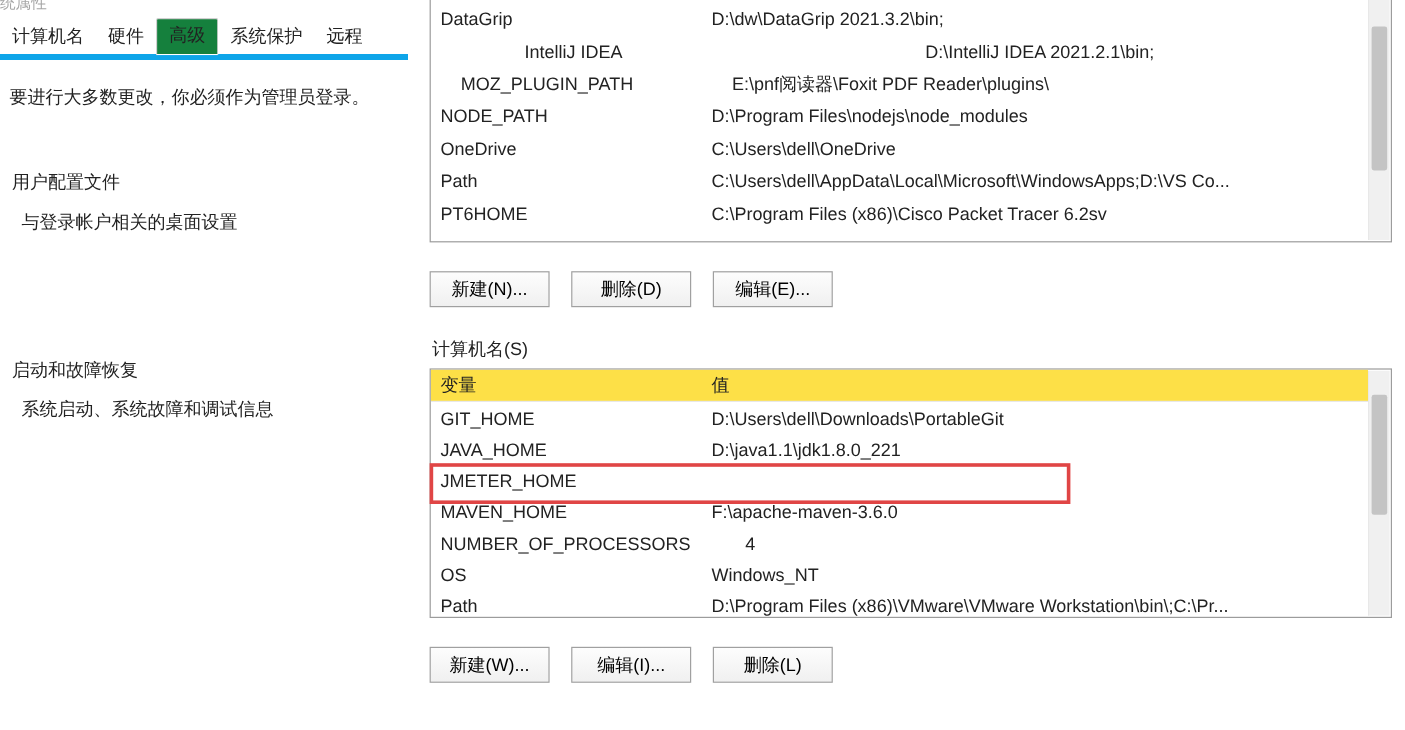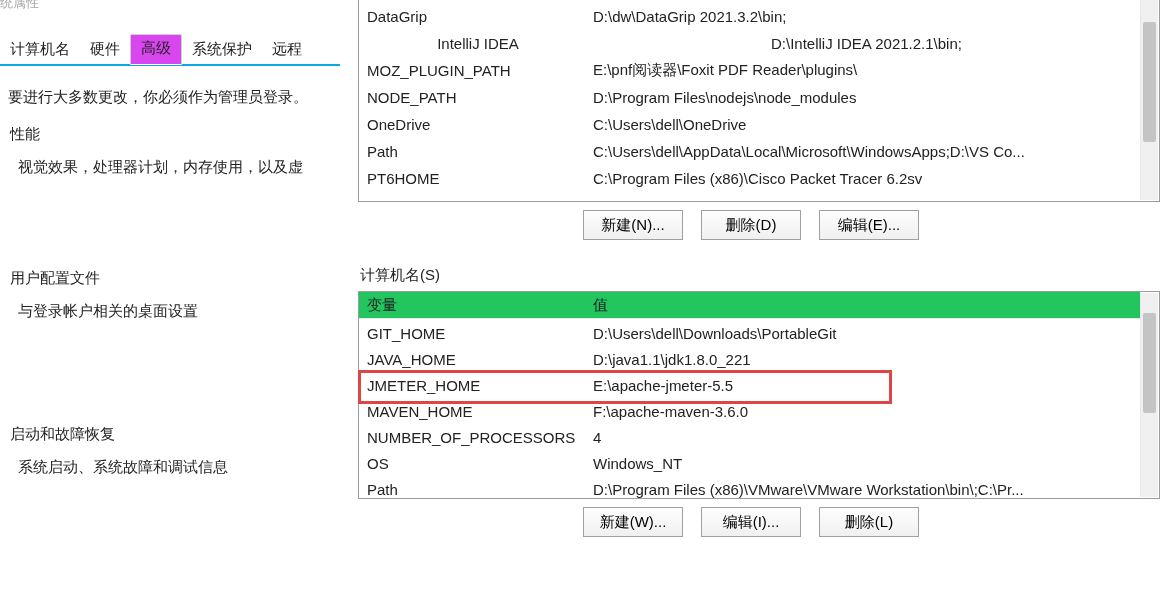--- a/index.html
+++ b/index.html
@@ -24,35 +24,35 @@
   }
   .title-disabled {
     color: #a6a6a6;
     font-size: 13px;
     padding: 0 0 4px 0;
     margin-top: -6px;
   }
   .tabs {
     display: flex;
     align-items: flex-end;
-    border-bottom: 2px solid #0ea5e9;
-    margin-top: 20px;
+    border-bottom: 5px solid #0ea5e9;
+    margin-top: 4px;
     height: 30px;
     position: relative;
   }
   .tab {
     padding: 4px 10px 6px 10px;
     font-size: 15px;
     color: #222;
     cursor: pointer;
     position: relative;
     top: 1px;
   }
   .tab.active {
-    background: #d946ef;
+    background: #15803d;
     border: 1px solid #d0d0d0;
     border-bottom: 1px solid #fff;
     border-radius: 2px 2px 0 0;
   }
   .admin-note {
     margin: 22px 8px 14px 8px;
     font-size: 15px;
   }
   .group {
     margin: 6px 4px 14px 4px;
@@ -112,26 +112,26 @@
   .hdr-row, .row {
     display: flex;
     align-items: center;
     height: 27px;
     font-size: 15px;
     white-space: nowrap;
     overflow: hidden;
   }
   .col-var { width: 230px; padding-left: 8px; flex-shrink:0;}
   .col-val { flex:1; padding-left: 4px; overflow:hidden; text-overflow: ellipsis;}
-  .hdr-row { background:#22c55e; border-bottom:1px solid #e8e8e8;}
+  .hdr-row { background:#fde047; border-bottom:1px solid #e8e8e8;}
   .btn-row {
     display:flex;
-    justify-content:center;
+    justify-content:flex-start;
     gap: 18px;
-    margin-top: 8px;
+    margin-top: 24px;
     padding-right: 16px;
   }
   .btn {
     min-width: 100px;
     height: 30px;
     background: linear-gradient(#fdfdfd,#f0f0f0);
     border:1px solid #a0a0a0;
     font-size:15px;
     font-family: inherit;
     padding: 2px 12px;
@@ -159,24 +159,20 @@
     <div class="tabs">
       <div class="tab">计算机名</div>
       <div class="tab">硬件</div>
       <div class="tab active">高级</div>
       <div class="tab">系统保护</div>
       <div class="tab">远程</div>
     </div>
 
     <div class="admin-note">要进行大多数更改，你必须作为管理员登录。</div>
 
-    <div class="group">
-      <div class="group-label">性能</div>
-      <div class="inner">视觉效果，处理器计划，内存使用，以及虚</div>
-    </div>
 
     <div class="group" style="margin-top:48px">
       <div class="group-label">用户配置文件</div>
       <div class="inner">与登录帐户相关的桌面设置</div>
     </div>
 
     <div class="group" style="margin-top:60px">
       <div class="group-label">启动和故障恢复</div>
       <div class="inner">系统启动、系统故障和调试信息</div>
     </div>
@@ -188,21 +184,21 @@
       <div class="list-frame user-list">
         <div class="list-body" id="user-rows">
             <div class="row" style="position: absolute; top: 4px; left: 0px; right: 0px;">
               <div class="col-var">DataGrip</div>
               <div class="col-val">D:\dw\DataGrip 2021.3.2\bin;</div>
             </div>
             <div class="row" style="position: absolute; top: 31px; left: 0px; right: 0px; text-align: center;">
               <div class="col-var">IntelliJ IDEA</div>
               <div class="col-val">D:\IntelliJ IDEA 2021.2.1\bin;</div>
             </div>
-            <div class="row" style="position: absolute; top: 58px; left: 0px; right: 0px; justify-content: space-between;">
+            <div class="row" style="position: absolute; top: 58px; left: 17px; right: 0px; justify-content: space-between;">
               <div class="col-var">MOZ_PLUGIN_PATH</div>
               <div class="col-val">E:\pnf阅读器\Foxit PDF Reader\plugins\</div>
             </div>
             <div class="row" style="position: absolute; top: 112px; left: 0px; right: 0px;">
               <div class="col-var">OneDrive</div>
               <div class="col-val">C:\Users\dell\OneDrive</div>
             </div>
             <div class="row" style="position: absolute; top: 85px; left: 0px; right: 0px;">
               <div class="col-var">NODE_PATH</div>
               <div class="col-val">D:\Program Files\nodejs\node_modules</div>
@@ -239,27 +235,26 @@
             <div class="row" style="position: absolute; top: 28px; left: 0px; right: 0px;">
               <div class="col-var">GIT_HOME</div>
               <div class="col-val">D:\Users\dell\Downloads\PortableGit</div>
             </div>
             <div class="row" style="position: absolute; top: 54px; left: 0px; right: 0px;">
               <div class="col-var">JAVA_HOME</div>
               <div class="col-val">D:\java1.1\jdk1.8.0_221</div>
             </div>
             <div class="row" style="position: absolute; top: 80px; left: 0px; right: 0px;">
               <div class="col-var">JMETER_HOME</div>
-              <div class="col-val">E:\apache-jmeter-5.5</div>
             </div>
             <div class="row" style="position: absolute; top: 106px; left: 0px; right: 0px;">
               <div class="col-var">MAVEN_HOME</div>
               <div class="col-val">F:\apache-maven-3.6.0</div>
             </div>
-            <div class="row" style="position: absolute; top: 132px; left: 0px; right: 0px;">
+            <div class="row" style="position: absolute; top: 132px; left: 0px; right: 0px; gap: 28px;">
               <div class="col-var">NUMBER_OF_PROCESSORS</div>
               <div class="col-val">4</div>
             </div>
             <div class="row" style="position: absolute; top: 158px; left: 0px; right: 0px;">
               <div class="col-var">OS</div>
               <div class="col-val">Windows_NT</div>
             </div>
             <div class="row" style="position: absolute; top: 184px; left: 0px; right: 0px;">
               <div class="col-var">Path</div>
               <div class="col-val">D:\Program Files (x86)\VMware\VMware Workstation\bin\;C:\Pr...</div>

